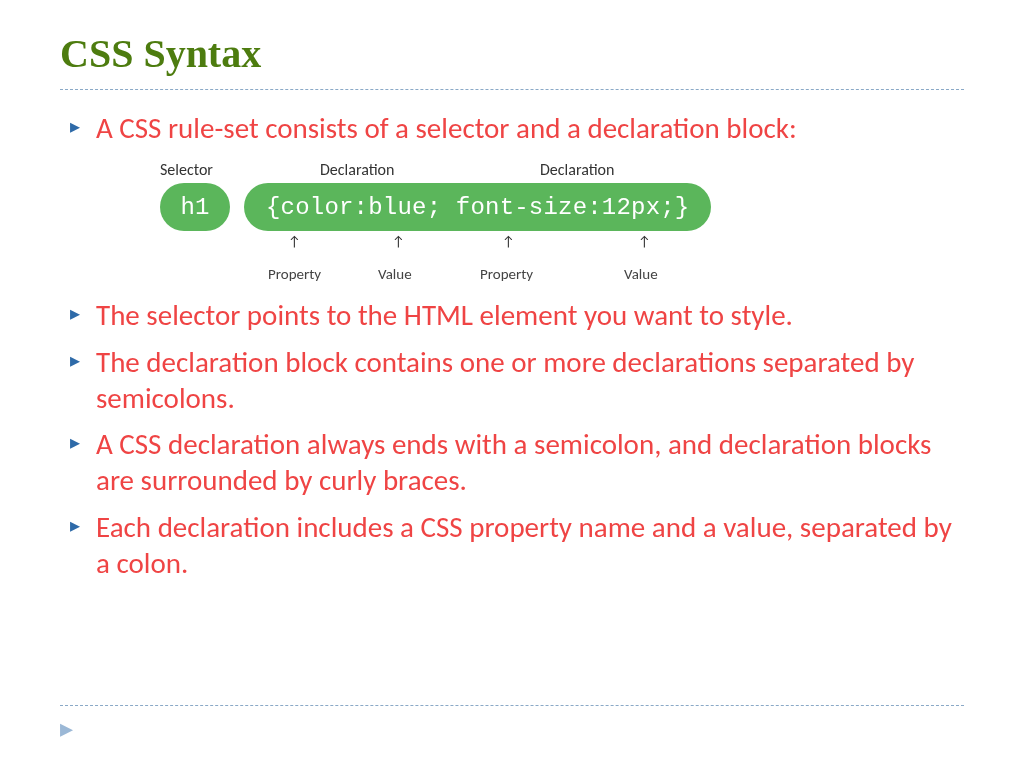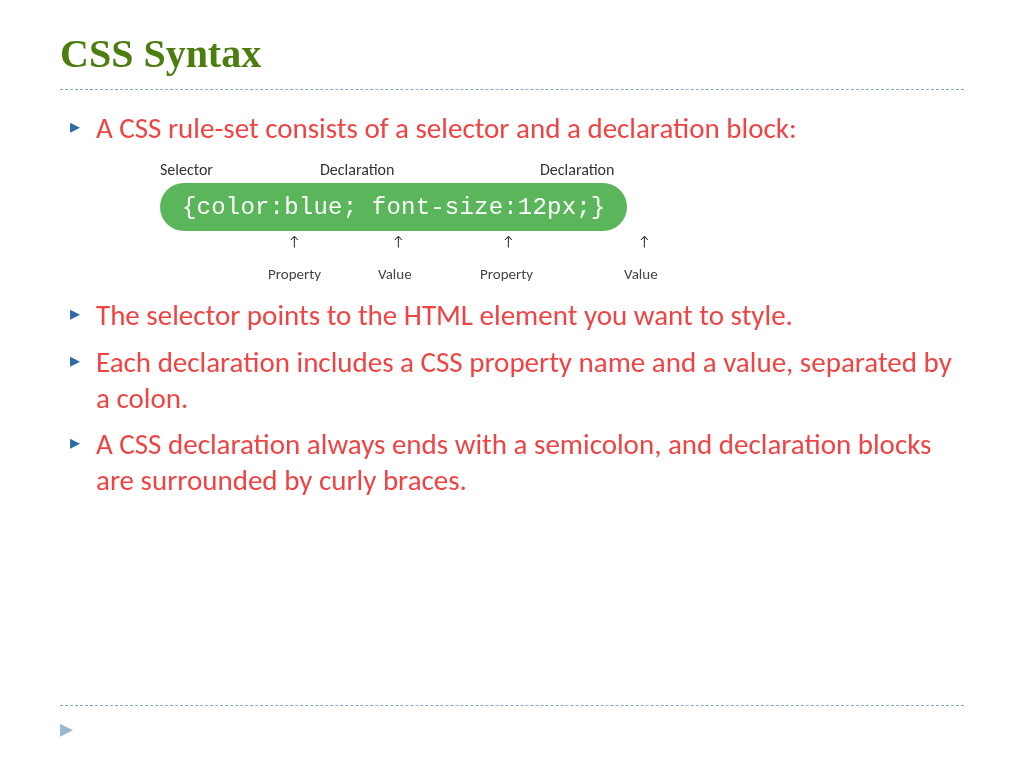--- a/index.html
+++ b/index.html
@@ -125,36 +125,38 @@
   <li>A CSS rule-set consists of a selector and a declaration block:</li>
 </ul>
 
 <div class="diagram-wrap">
   <div class="top-labels">
     <div class="sel-lbl">Selector</div>
     <div class="dec1-lbl">Declaration</div>
     <div class="dec2-lbl">Declaration</div>
   </div>
   <div class="pills">
+    <div class="pill pill-sel">h1</div>
     <div class="pill pill-decl">{color:blue; font-size:12px;}</div>
   </div>
   <div class="bottom-labels">
     <span class="arrow" style="left:128px">↑</span>
     <span class="bl" style="left:108px">Property</span>
     <span class="arrow" style="left:232px">↑</span>
     <span class="bl" style="left:218px">Value</span>
     <span class="arrow" style="left:342px">↑</span>
     <span class="bl" style="left:320px">Property</span>
     <span class="arrow" style="left:478px">↑</span>
     <span class="bl" style="left:464px">Value</span>
   </div>
 </div>
 
 <ul class="bullets">
   <li>The selector points to the HTML element you want to style.</li>
+  <li>The declaration block contains one or more declarations separated by semicolons.</li>
+  <li>A CSS declaration always ends with a semicolon, and declaration blocks are surrounded by curly braces.</li>
   <li>Each declaration includes a CSS property name and a value, separated by a colon.</li>
-  <li>A CSS declaration always ends with a semicolon, and declaration blocks are surrounded by curly braces.</li>
 </ul>
 
 <div class="footer">
   <hr class="footer-hr">
   <div class="footer-chevron">▸</div>
 </div>
 
 </body></html>

